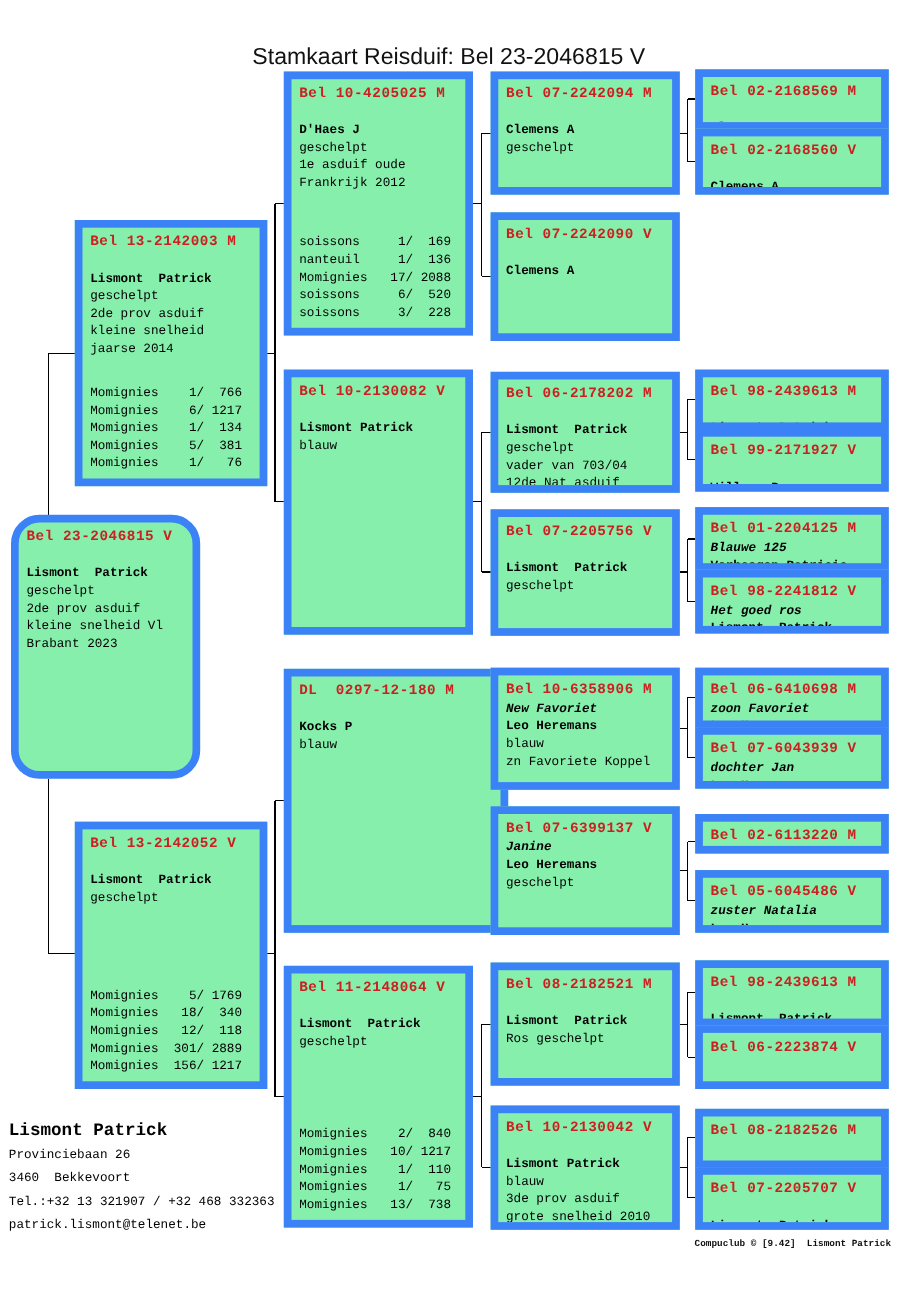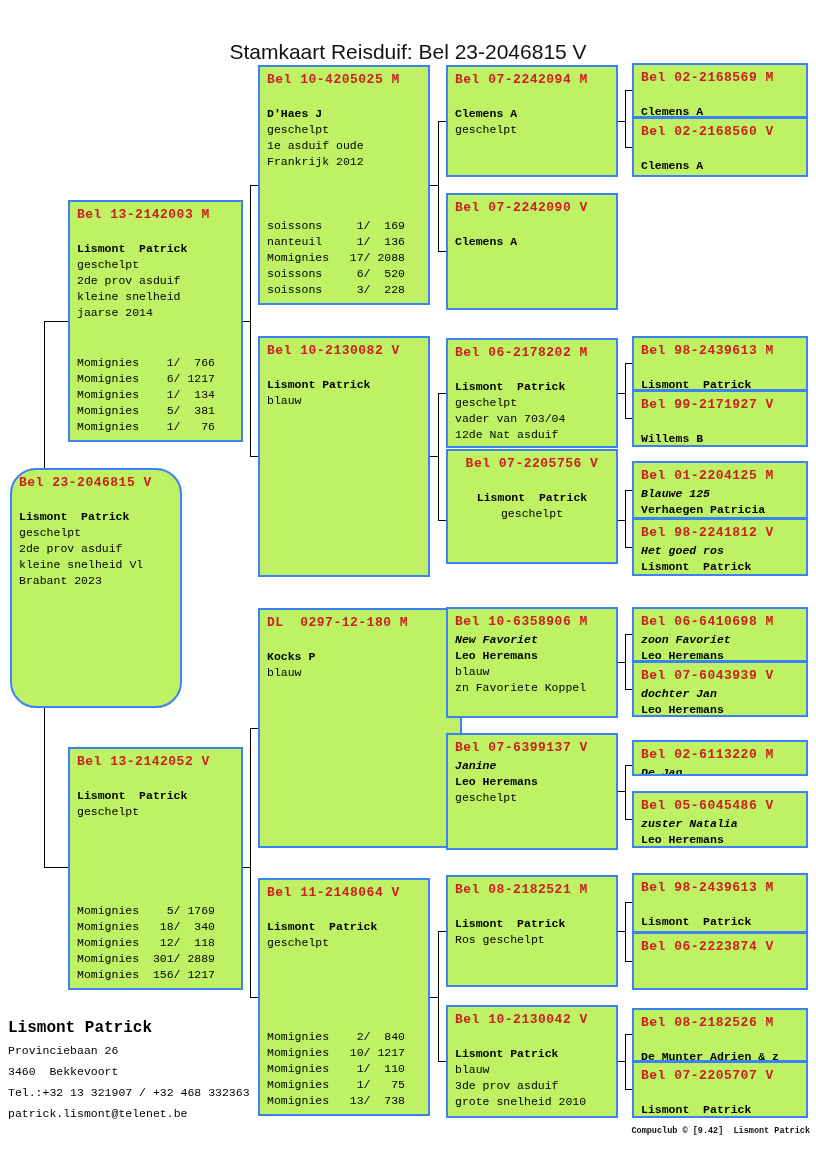--- a/index.html
+++ b/index.html
@@ -8,21 +8,21 @@
     font-family:"Liberation Mono","DejaVu Sans Mono",monospace;
     color:#000;
   }
   .title{
     position:absolute;left:0;top:6px;width:816px;text-align:center;
     font-family:"Liberation Sans","DejaVu Sans",sans-serif;
     font-size:21px;color:#111;margin-top:34px;
   }
   svg.connectors{position:absolute;left:0;top:0;}
   .box{
-    position:absolute;border:2px solid #3b82f6;background:#bef264;
+    position:absolute;border:7px solid #3b82f6;background:#86efac;
     font-size:11.5px;line-height:16px;padding:3px 7px;
     overflow:hidden;box-sizing:border-box;
   }
   .ring{
     color:#cc2020;font-weight:bold;font-size:13px;line-height:20px;
     letter-spacing:0.5px;white-space:pre;
   }
   .alias{min-height:16px;font-style:italic;font-weight:bold;white-space:pre;}
   .bname{min-height:16px;font-weight:bold;white-space:pre;}
   .lines{white-space:pre;}
@@ -31,21 +31,21 @@
   .b-subject{left:10px;top:468px;width:172px;height:240px;border-radius:26px;}
   .b-father {left:68px;top:200px;width:175px;height:242px;}
   .b-mother {left:68px;top:747px;width:175px;height:243px;}
   .b-gp1{left:258px;top:65px; width:172px;height:240px;}
   .b-gp2{left:258px;top:336px;width:172px;height:241px;}
   .b-gp3{left:258px;top:608px;width:204px;height:240px;}
   .b-gp4{left:258px;top:878px;width:172px;height:238px;}
   .b-ggp1{left:446px;top:65px;  width:172px;height:112px;}
   .b-ggp2{left:446px;top:193px; width:172px;height:117px;}
   .b-ggp3{left:446px;top:338px; width:172px;height:110px;}
-  .b-ggp4{left:446px;top:449px; width:172px;height:115px;text-align:center;}
+  .b-ggp4{left:446px;top:463px; width:172px;height:115px;}
   .b-ggp5{left:446px;top:607px; width:172px;height:111px;}
   .b-ggp6{left:446px;top:733px; width:172px;height:117px;}
   .b-ggp7{left:446px;top:875px; width:172px;height:112px;}
   .b-ggp8{left:446px;top:1005px;width:172px;height:113px;}
   .b-p1a{left:632px;top:63px;  width:176px;height:55px;}
   .b-p1b{left:632px;top:117px; width:176px;height:60px;}
   .b-p2a{left:632px;top:336px; width:176px;height:55px;}
   .b-p2b{left:632px;top:390px; width:176px;height:57px;}
   .b-p3a{left:632px;top:461px; width:176px;height:58px;}
   .b-p3b{left:632px;top:518px; width:176px;height:58px;}

